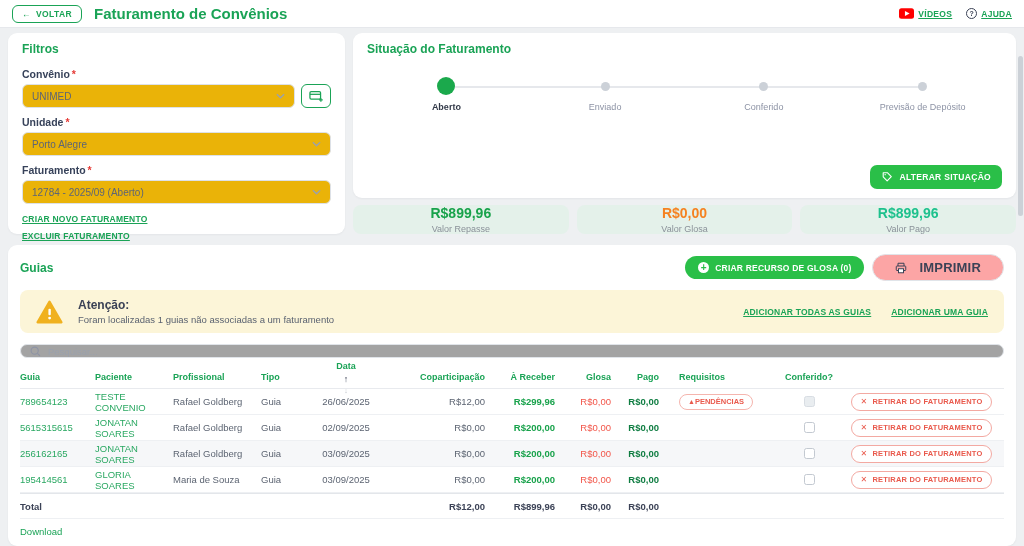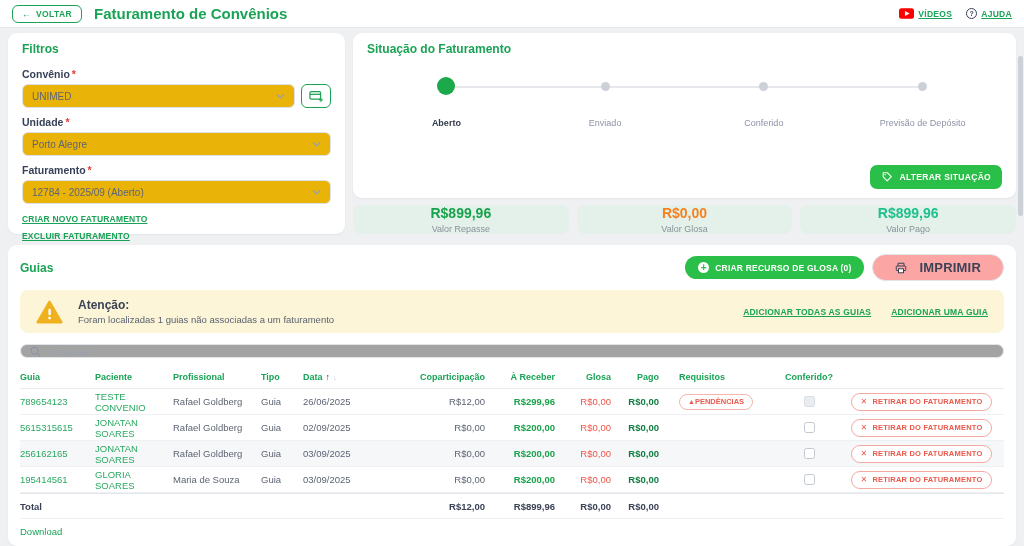--- a/index.html
+++ b/index.html
@@ -39,21 +39,21 @@
   .filter-links{margin-top:10px;display:flex;flex-direction:column;gap:7px;align-items:flex-start;}
   .green-link{color:var(--primary-green);font-size:8.5px;font-weight:bold;text-decoration:underline;cursor:pointer;letter-spacing:.2px;}
   
   .stepper{position:relative;margin-top:20px;}
   .step-line{position:absolute;top:10px;left:12.5%;right:12.5%;height:2px;background:#e6e8ec;}
   .steps{display:flex;position:relative;}
   .step{flex:1;display:flex;flex-direction:column;align-items:center;}
   .dot-wrap{height:20px;display:flex;align-items:center;justify-content:center;}
   .dot{width:9px;height:9px;border-radius:50%;background:#ccd1d8;}
   .step.active .dot{width:18px;height:18px;background:#1ba94c;}
-  .step-label{margin-top:22px;font-size:9px;color:#8d93a5;}
+  .step-label{margin-top:6px;font-size:9px;color:#8d93a5;}
   .step.active .step-label{font-weight:bold;color:#333a49;}
   .situacao-footer{margin-top:auto;display:flex;justify-content:flex-end;}
   .green-btn{display:inline-flex;align-items:center;gap:6px;background:var(--button-green);color:#fff;border:none;
     border-radius:7px;font-size:8.5px;font-weight:bold;letter-spacing:.3px;padding:6px 11px;cursor:pointer;}
   
   .summary-row{display:flex;gap:8px;flex:1;}
   .summary-card{flex:1;background:#e4f1ea;border-radius:8px;display:flex;flex-direction:column;align-items:center;
     justify-content:center;gap:3px;}
   .summary-value{font-size:14px;font-weight:bold;}
   .summary-label{font-size:9px;color:#8a9199;}
@@ -79,21 +79,21 @@
   
   .table{margin-top:8px;}
   .trow{display:flex;align-items:center;height:26px;border-bottom:1px solid #eef0f3;font-size:9.5px;color:#5c6472;}
   .thead{height:23px;border-bottom:1px solid #e8eaee;}
   .thead .cell{color:#1aa356;font-weight:bold;font-size:9px;}
   .cell{padding-right:6px;}
   .c-guia{width:75px;}
   .c-pac{width:78px;}
   .c-prof{width:88px;}
   .c-tipo{width:42px;}
-  .c-data{width:92px;display:flex;align-items:center;gap:3px;}
+  .c-data{width:92px;display:flex;align-items:center;gap:3px;flex-direction:column;}
   .c-copart{width:96px;text-align:right;}
   .c-arec{width:70px;text-align:right;}
   .c-glosa{width:56px;text-align:right;}
   .c-pago{width:48px;text-align:right;}
   .c-req{width:114px;padding-left:14px;}
   .c-conf{width:66px;text-align:center;display:flex;justify-content:center;}
   .c-action{flex:1;display:flex;justify-content:center;}
   .tbody .trow:nth-child(3){background:#f6f7f9;}
   .cell-link{color:#2aa862;cursor:pointer;text-decoration:none;}
   .val-strong-green{color:var(--value-green);font-weight:bold;}

